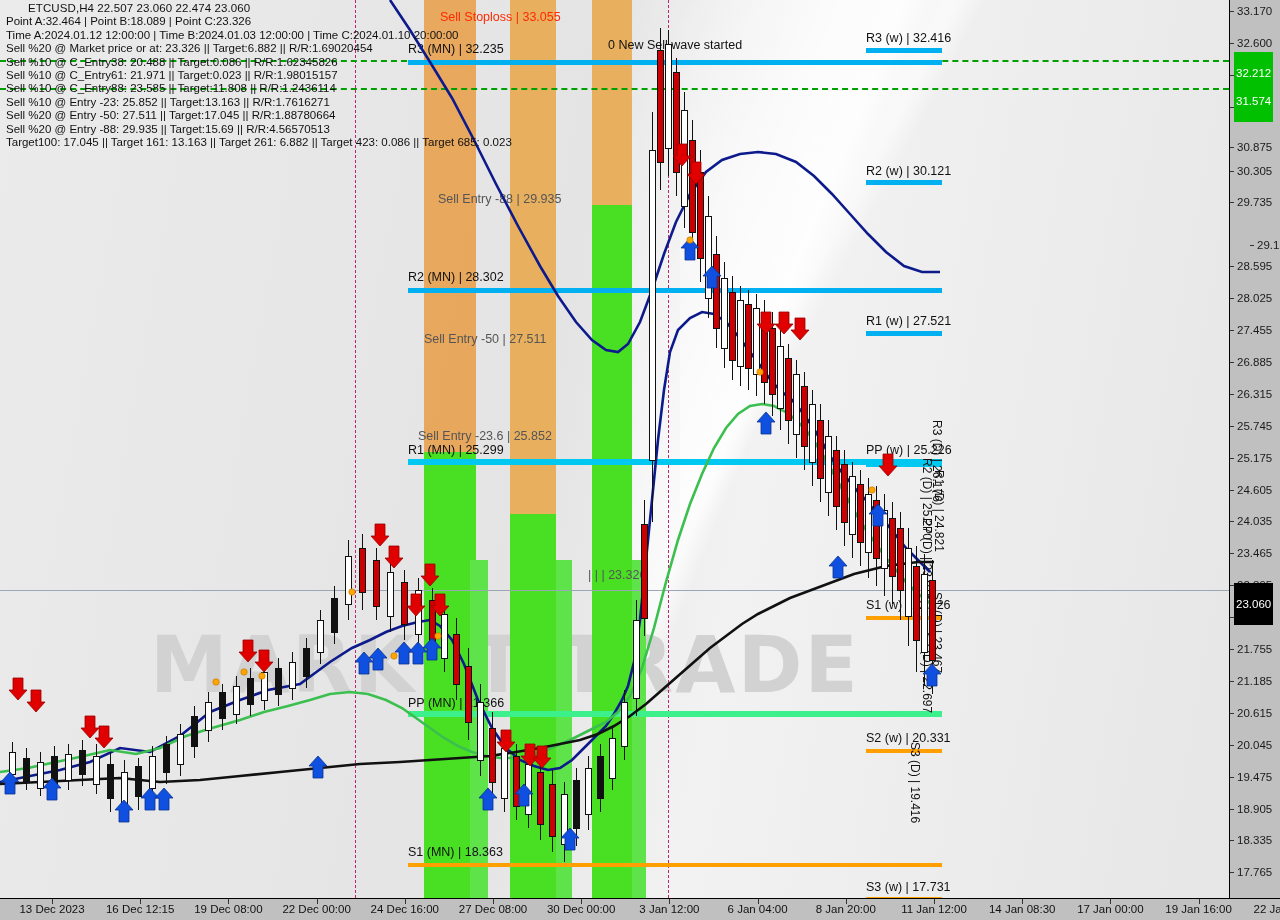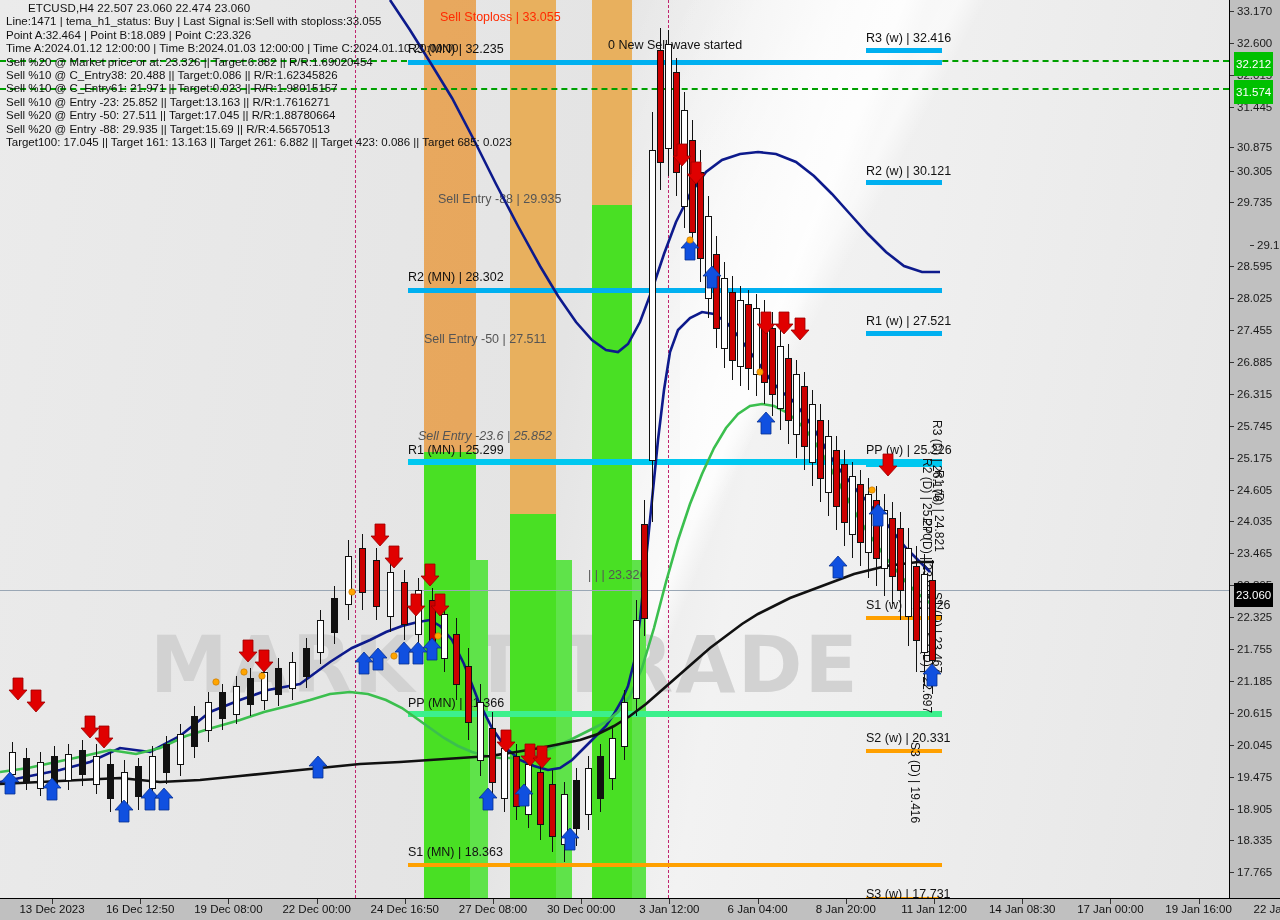--- a/index.html
+++ b/index.html
@@ -66,21 +66,21 @@
 
   
   #pscale { position:absolute; left:1229px; top:0; width:74px; height:898px;
             background:#c0c0c0; border-left:1px solid #000; }
   .ptick { position:absolute; left:0; width:100%; height:0;
            border-top:1px solid transparent; }
   .ptick i { position:absolute; left:0; top:-1px; width:4px;
              border-top:1px solid #333; }
   .ptick span { position:absolute; left:7px; top:-7px; font-size:11.5px;
                 color:#1a1a1a; font-family:"Liberation Sans",sans-serif; }
-  .plabel { position:absolute; left:4px; font-size:11.5px; padding:6px 2px;
+  .plabel { position:absolute; left:4px; font-size:11.5px; padding:15px 2px;
             font-family:"Liberation Sans",sans-serif; white-space:nowrap; }
   .plabel.cur { background:#000; color:#fff; }
   .plabel.grn { background:#00c000; color:#ffffff; }
 
   
   #tscale { position:absolute; left:0; top:898px; width:1280px; height:22px;
             background:#c0c0c0; border-top:1px solid #000; }
   .ttick { position:absolute; top:0; height:5px; border-left:1px solid #333; }
   .tlab  { position:absolute; top:4px; font-size:11.5px; color:#111;
            transform:translateX(-50%); white-space:nowrap;
@@ -151,33 +151,33 @@
     <div class="hline cyan2" style="left:866px;width:76px;top:461px;"></div>
     <div class="lvl-label dark" style="left:866px;top:443px;">PP (w) | 25.226</div>
 
     <div class="hline orange" style="left:866px;width:76px;top:616px;"></div>
     <div class="lvl-label dark" style="left:866px;top:598px;">S1 (w) | 22.626</div>
 
     <div class="hline orange" style="left:866px;width:76px;top:749px;"></div>
     <div class="lvl-label dark" style="left:866px;top:731px;">S2 (w) | 20.331</div>
 
     <div class="hline orange" style="left:866px;width:76px;top:897px;"></div>
-    <div class="lvl-label dark" style="left:866px;top:880px;margin-top:7px;">S3 (w) | 17.731</div>
+    <div class="lvl-label dark" style="left:866px;top:880px;">S3 (w) | 17.731</div>
 
     <div class="vlabel" style="left:944px;top:420px;">R3 (D) | 26.176</div>
     <div class="vlabel" style="left:934px;top:458px;">R2 (D) | 25.270</div>
     <div class="vlabel" style="left:946px;top:470px;">R1 (D) | 24.821</div>
     <div class="vlabel" style="left:934px;top:518px;">PP (D) | 23.916</div>
     <div class="vlabel" style="left:944px;top:592px;">S1 (D) | 23.467</div>
     <div class="vlabel" style="left:934px;top:632px;">S2 (D) | 22.697</div>
     <div class="vlabel" style="left:922px;top:742px;">S3 (D) | 19.416</div>
 
     <div class="anno grey" style="left:438px;top:192px;">Sell Entry -88 | 29.935</div>
     <div class="anno grey" style="left:424px;top:332px;">Sell Entry -50 | 27.511</div>
-    <div class="anno grey" style="left:418px;top:429px;font-style:italic;">Sell Entry -23.6 | 25.852</div>
+    <div class="anno grey" style="left:418px;top:429px;">Sell Entry -23.6 | 25.852</div>
 
     <div class="anno red" style="left:440px;top:10px;">Sell Stoploss | 33.055</div>
     <div class="anno black" style="left:608px;top:38px;">0 New Sell wave started</div>
     <div class="anno grey" style="left:588px;top:568px;">| | | 23.326</div>
 
     <svg class="layer" viewBox="0 0 1229 898" preserveAspectRatio="none">
 
       <polyline fill="none" stroke="#0d1a8c" stroke-width="2.6" points="0,782 30,776 60,770 90,762 120,748 150,752 180,736 210,712 240,700 268,690 300,684 330,662 352,648 370,640 386,632 402,626 418,622 430,620 440,626 452,640 464,664 478,700 492,728 506,748 520,760 534,766 548,770 560,768 572,760 584,748 596,736 606,726 614,714 622,700 628,686 634,662 640,620 646,560 652,500 658,440 664,390 670,352 678,330 690,318 702,312 714,314 726,322 738,336 750,352 762,368 772,382 782,392 792,400 802,412 812,426 822,442 830,456 840,470 850,482 858,492 866,500 874,510 882,518 890,528 898,538 906,548 914,556 922,564 930,572"></polyline>
 
       <polyline fill="none" stroke="#0d1a8c" stroke-width="2.6" points="390,0 410,30 430,62 452,98 474,140 496,184 518,226 540,266 558,296 576,322 592,340 606,350 618,352 628,344 640,322 652,290 664,254 676,222 690,194 706,172 722,160 740,154 758,152 776,154 796,162 814,176 832,194 850,214 868,234 886,252 904,266 922,272 940,272"></polyline>
@@ -548,27 +548,27 @@
       </div>
     <div class="plabel grn" style="top:52px;">32.212</div>
     <div class="plabel grn" style="top:80px;">31.574</div>
     <div class="plabel cur" style="top:583px;">23.060</div>
   </div>
 
   <div id="tscale">
       <div class="ttick" style="left: 52px;"></div>
       <div class="tlab" style="left: 52px;">13 Dec 2023</div>
       <div class="ttick" style="left: 140.2px;"></div>
-      <div class="tlab" style="left: 140.2px;">16 Dec 12:50</div>
+      <div class="tlab" style="left: 140.2px;">16 Dec 12:15</div>
       <div class="ttick" style="left: 228.4px;"></div>
       <div class="tlab" style="left: 228.4px;">19 Dec 08:00</div>
       <div class="ttick" style="left: 316.6px;"></div>
       <div class="tlab" style="left: 316.6px;">22 Dec 00:00</div>
       <div class="ttick" style="left: 404.8px;"></div>
-      <div class="tlab" style="left: 404.8px;">24 Dec 16:50</div>
+      <div class="tlab" style="left: 404.8px;">24 Dec 16:00</div>
       <div class="ttick" style="left: 493px;"></div>
       <div class="tlab" style="left: 493px;">27 Dec 08:00</div>
       <div class="ttick" style="left: 581.2px;"></div>
       <div class="tlab" style="left: 581.2px;">30 Dec 00:00</div>
       <div class="ttick" style="left: 669.4px;"></div>
       <div class="tlab" style="left: 669.4px;">3 Jan 12:00</div>
       <div class="ttick" style="left: 757.6px;"></div>
       <div class="tlab" style="left: 757.6px;">6 Jan 04:00</div>
       <div class="ttick" style="left: 845.8px;"></div>
       <div class="tlab" style="left: 845.8px;">8 Jan 20:00</div>
@@ -578,25 +578,25 @@
       <div class="tlab" style="left: 1022.2px;">14 Jan 08:30</div>
       <div class="ttick" style="left: 1110.4px;"></div>
       <div class="tlab" style="left: 1110.4px;">17 Jan 00:00</div>
       <div class="ttick" style="left: 1198.6px;"></div>
       <div class="tlab" style="left: 1198.6px;">19 Jan 16:00</div>
       <div class="tlab" style="left: 1286.8px;">22 Jan 08:00</div>
     </div>
 
   <div id="hdr">
     <div class="l0">ETCUSD,H4  22.507 23.060 22.474 23.060</div>
-    <div>Line:1471 | tema_h1_status: Buy | Last Signal is:Sell with stoploss:33.055</div>
     <div>Point A:32.464 | Point B:18.089 | Point C:23.326</div>
     <div>Time A:2024.01.12 12:00:00 | Time B:2024.01.03 12:00:00 | Time C:2024.01.10 20:00:00</div>
     <div>Sell %20 @ Market price or at: 23.326 || Target:6.882 || R/R:1.69020454</div>
     <div>Sell %10 @ C_Entry38: 20.488 || Target:0.086 || R/R:1.62345826</div>
     <div>Sell %10 @ C_Entry61: 21.971 || Target:0.023 || R/R:1.98015157</div>
+    <div>Sell %10 @ C_Entry88: 23.585 || Target:11.808 || R/R:1.2436114</div>
     <div>Sell %10 @ Entry -23: 25.852 || Target:13.163 || R/R:1.7616271</div>
     <div>Sell %20 @ Entry -50: 27.511 || Target:17.045 || R/R:1.88780664</div>
     <div>Sell %20 @ Entry -88: 29.935 || Target:15.69 || R/R:4.56570513</div>
     <div>Target100: 17.045 || Target 161: 13.163 || Target 261: 6.882 || Target 423: 0.086 || Target 685: 0.023</div>
   </div>
 
 </div>
 
 </body></html>

